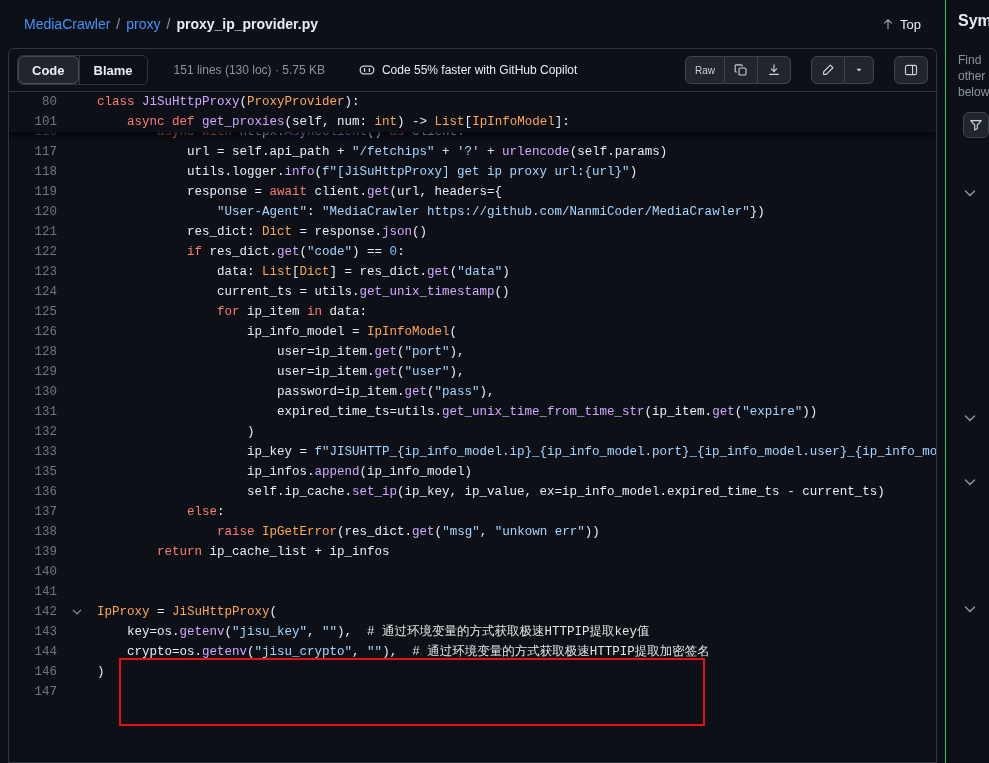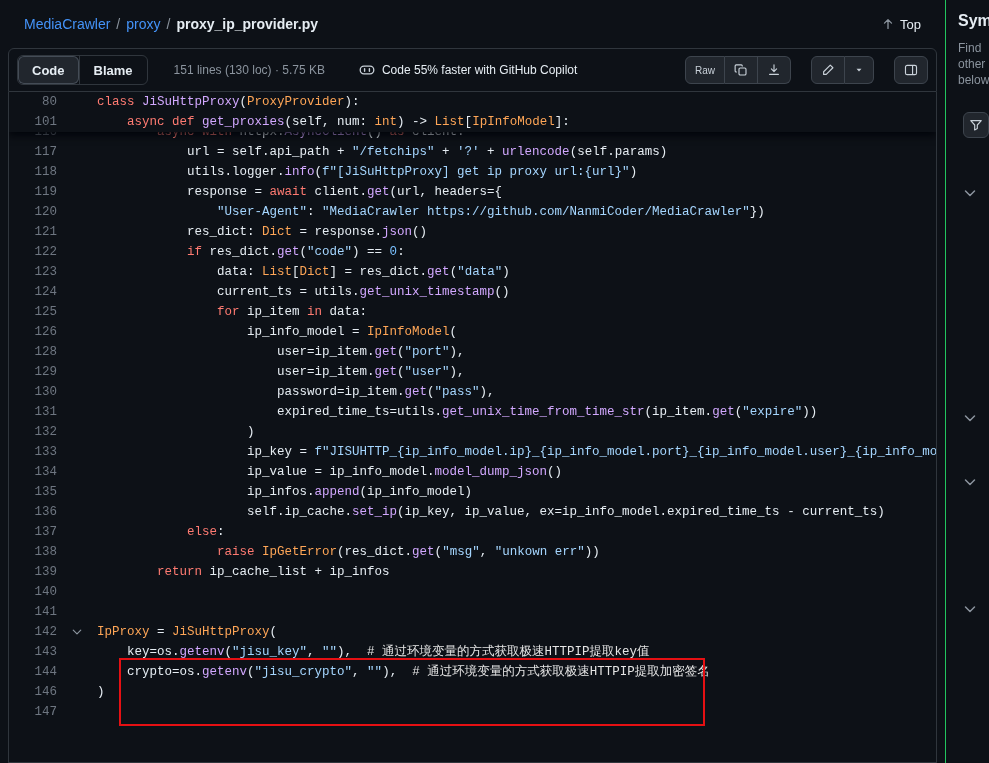--- a/index.html
+++ b/index.html
@@ -34,21 +34,21 @@
   .code-row{display:flex;height:20px;line-height:20px;font-family:"Liberation Mono","DejaVu Sans Mono",monospace;font-size:12.5px;white-space:pre}
   .ln{width:48px;flex:none;text-align:right;color:#6e7681;cursor:pointer;user-select:none}
   .fold{width:40px;flex:none;display:inline-flex;align-items:center;justify-content:center}
   .code-text{flex:1;overflow:hidden;white-space:pre}
   .sticky{position:absolute;top:0;left:0;right:0;height:40px;z-index:3;background:#0d1117;box-shadow:0 4px 7px rgba(1,4,9,.85)}
   .tk-k{color:#ff7b72}.tk-f{color:#d2a8ff}.tk-c{color:#ffa657}.tk-s{color:#a5d6ff}.tk-n{color:#79c0ff}.tk-m{color:#e5e5e5}.tk-p{color:#e6edf3}
   .hl-box{position:absolute;left:110px;top:566px;width:586px;height:68px;border:2px solid #e51013;z-index:2;pointer-events:none}
   
   .sidebar{width:44px;border-left:1px solid #22c55e;position:relative;padding:12px 0 0 12px;overflow:hidden;flex:none}
   .sb-title{font-size:16px;font-weight:700;color:#e6edf3;white-space:nowrap}
-  .sb-desc{margin-top:10px;font-size:12px;color:#8b949e;line-height:16px;white-space:nowrap}
+  .sb-desc{margin-top:22px;font-size:12px;color:#8b949e;line-height:16px;white-space:nowrap}
   .sb-filter{position:absolute;top:112px;left:17px;width:26px;height:26px;border:1px solid #3d444d;border-radius:6px;background:#21262d;display:flex;align-items:center;justify-content:center;cursor:pointer}
   .sb-chev{position:absolute;left:16px;width:16px;height:16px;cursor:pointer}
   svg{display:block}
 </style>
 </head>
 <body>
 
 <div class="layout">
   <div class="main">
 
@@ -143,21 +143,20 @@
           <div class="code-row"><span class="ln">123</span><span class="fold"></span><span class="code-text"><span class="tk-p">                data: </span><span class="tk-c">List</span><span class="tk-p">[</span><span class="tk-c">Dict</span><span class="tk-p">] = res_dict.</span><span class="tk-f">get</span><span class="tk-p">(</span><span class="tk-s">"data"</span><span class="tk-p">)</span></span></div>
           <div class="code-row"><span class="ln">124</span><span class="fold"></span><span class="code-text"><span class="tk-p">                current_ts = utils.</span><span class="tk-f">get_unix_timestamp</span><span class="tk-p">()</span></span></div>
           <div class="code-row"><span class="ln">125</span><span class="fold"></span><span class="code-text"><span class="tk-p">                </span><span class="tk-k">for</span><span class="tk-p"> ip_item </span><span class="tk-k">in</span><span class="tk-p"> data:</span></span></div>
           <div class="code-row"><span class="ln">126</span><span class="fold"></span><span class="code-text"><span class="tk-p">                    ip_info_model = </span><span class="tk-c">IpInfoModel</span><span class="tk-p">(</span></span></div>
           <div class="code-row"><span class="ln">128</span><span class="fold"></span><span class="code-text"><span class="tk-p">                        user=ip_item.</span><span class="tk-f">get</span><span class="tk-p">(</span><span class="tk-s">"port"</span><span class="tk-p">),</span></span></div>
           <div class="code-row"><span class="ln">129</span><span class="fold"></span><span class="code-text"><span class="tk-p">                        user=ip_item.</span><span class="tk-f">get</span><span class="tk-p">(</span><span class="tk-s">"user"</span><span class="tk-p">),</span></span></div>
           <div class="code-row"><span class="ln">130</span><span class="fold"></span><span class="code-text"><span class="tk-p">                        password=ip_item.</span><span class="tk-f">get</span><span class="tk-p">(</span><span class="tk-s">"pass"</span><span class="tk-p">),</span></span></div>
           <div class="code-row"><span class="ln">131</span><span class="fold"></span><span class="code-text"><span class="tk-p">                        expired_time_ts=utils.</span><span class="tk-f">get_unix_time_from_time_str</span><span class="tk-p">(ip_item.</span><span class="tk-f">get</span><span class="tk-p">(</span><span class="tk-s">"expire"</span><span class="tk-p">))</span></span></div>
           <div class="code-row"><span class="ln">132</span><span class="fold"></span><span class="code-text"><span class="tk-p">                    )</span></span></div>
           <div class="code-row"><span class="ln">133</span><span class="fold"></span><span class="code-text"><span class="tk-p">                    ip_key = </span><span class="tk-s">f"JISUHTTP_{ip_info_model.ip}_{ip_info_model.port}_{ip_info_model.user}_{ip_info_model</span></span></div>
-          <div class="code-row"><span class="ln">134</span><span class="fold"></span><span class="code-text"><span class="tk-p">                    ip_value = ip_info_model.</span><span class="tk-f">model_dump_json</span><span class="tk-p">()</span></span></div>
           <div class="code-row"><span class="ln">135</span><span class="fold"></span><span class="code-text"><span class="tk-p">                    ip_infos.</span><span class="tk-f">append</span><span class="tk-p">(ip_info_model)</span></span></div>
           <div class="code-row"><span class="ln">136</span><span class="fold"></span><span class="code-text"><span class="tk-p">                    self.ip_cache.</span><span class="tk-f">set_ip</span><span class="tk-p">(ip_key, ip_value, ex=ip_info_model.expired_time_ts - current_ts)</span></span></div>
           <div class="code-row"><span class="ln">137</span><span class="fold"></span><span class="code-text"><span class="tk-p">            </span><span class="tk-k">else</span><span class="tk-p">:</span></span></div>
           <div class="code-row"><span class="ln">138</span><span class="fold"></span><span class="code-text"><span class="tk-p">                </span><span class="tk-k">raise</span><span class="tk-p"> </span><span class="tk-c">IpGetError</span><span class="tk-p">(res_dict.</span><span class="tk-f">get</span><span class="tk-p">(</span><span class="tk-s">"msg"</span><span class="tk-p">, </span><span class="tk-s">"unkown err"</span><span class="tk-p">))</span></span></div>
           <div class="code-row"><span class="ln">139</span><span class="fold"></span><span class="code-text"><span class="tk-p">        </span><span class="tk-k">return</span><span class="tk-p"> ip_cache_list + ip_infos</span></span></div>
           <div class="code-row"><span class="ln">140</span><span class="fold"></span><span class="code-text"></span></div>
           <div class="code-row"><span class="ln">141</span><span class="fold"></span><span class="code-text"></span></div>
           <div class="code-row"><span class="ln">142</span><span class="fold"><svg width="12" height="12" viewBox="0 0 16 16">
                 <path d="M3 5.5l5 5 5-5" fill="none" stroke="#8b949e" stroke-width="1.6" stroke-linecap="round" stroke-linejoin="round"></path>
               </svg></span><span class="code-text"><span class="tk-c">IpProxy</span><span class="tk-p"> = </span><span class="tk-c">JiSuHttpProxy</span><span class="tk-p">(</span></span></div>

